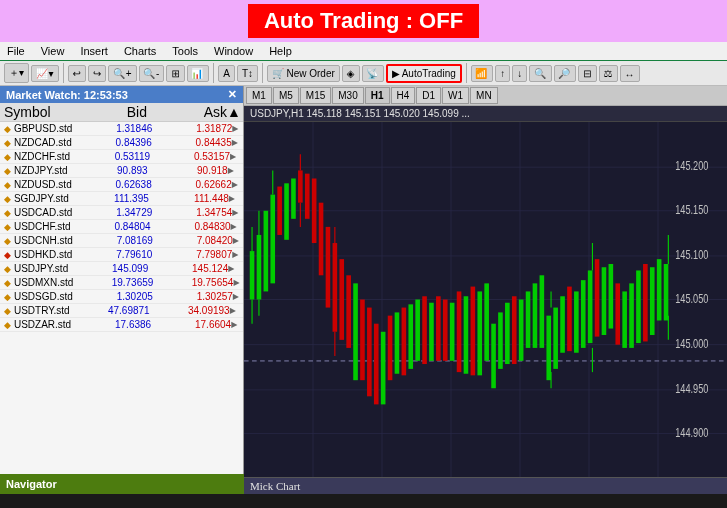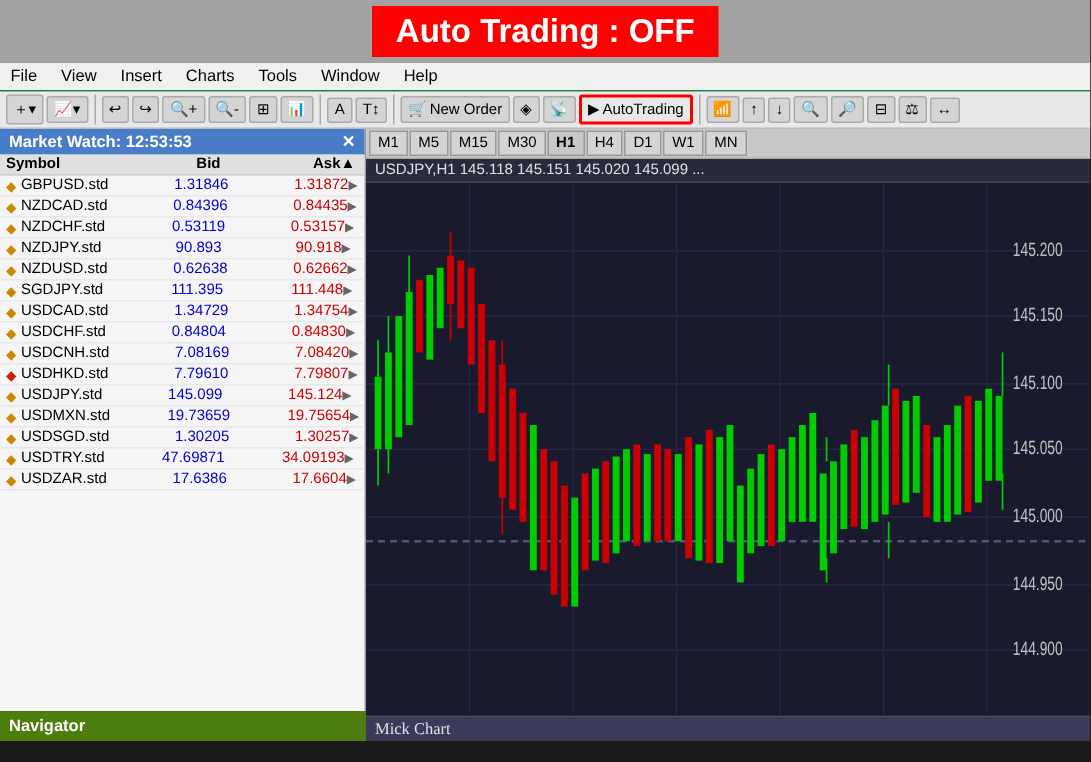--- a/index.html
+++ b/index.html
@@ -1,20 +1,20 @@
 <!DOCTYPE html>
 <html><head>
   <meta charset="utf-8">
   <style>
     * { margin: 0; padding: 0; box-sizing: border-box; }
     body { width: 727px; height: 508px; background: #1a1a1a; font-family: 'Arial', sans-serif; font-size: 11px; overflow: hidden; }
 
     
     #title-bar {
-      background: #a3a3a3;
+      background: #f0abfc;
       text-align: center;
       padding: 4px 0;
     }
     #title-bar .title-text {
       background: red;
       color: white;
       font-size: 22px;
       font-weight: bold;
       padding: 4px 16px;
       display: inline-block;
@@ -114,22 +114,22 @@
     #market-table {
       flex: 1;
       overflow: hidden;
     }
     .mt-header {
       display: grid;
       grid-template-columns: 1fr 80px 80px 12px;
       background: #e0e0e0;
       border-bottom: 1px solid #ccc;
       padding: 1px 4px;
-      font-weight: bold;
-      font-size: 10px;
+      font-weight: normal;
+      font-size: 14px;
     }
     .mt-row {
       display: grid;
       grid-template-columns: 1fr 80px 80px 12px;
       padding: 1px 4px;
       border-bottom: 1px solid #e8e8e8;
       align-items: center;
       font-size: 10px;
     }
     .mt-row .symbol { display: flex; align-items: center; gap: 3px; }

